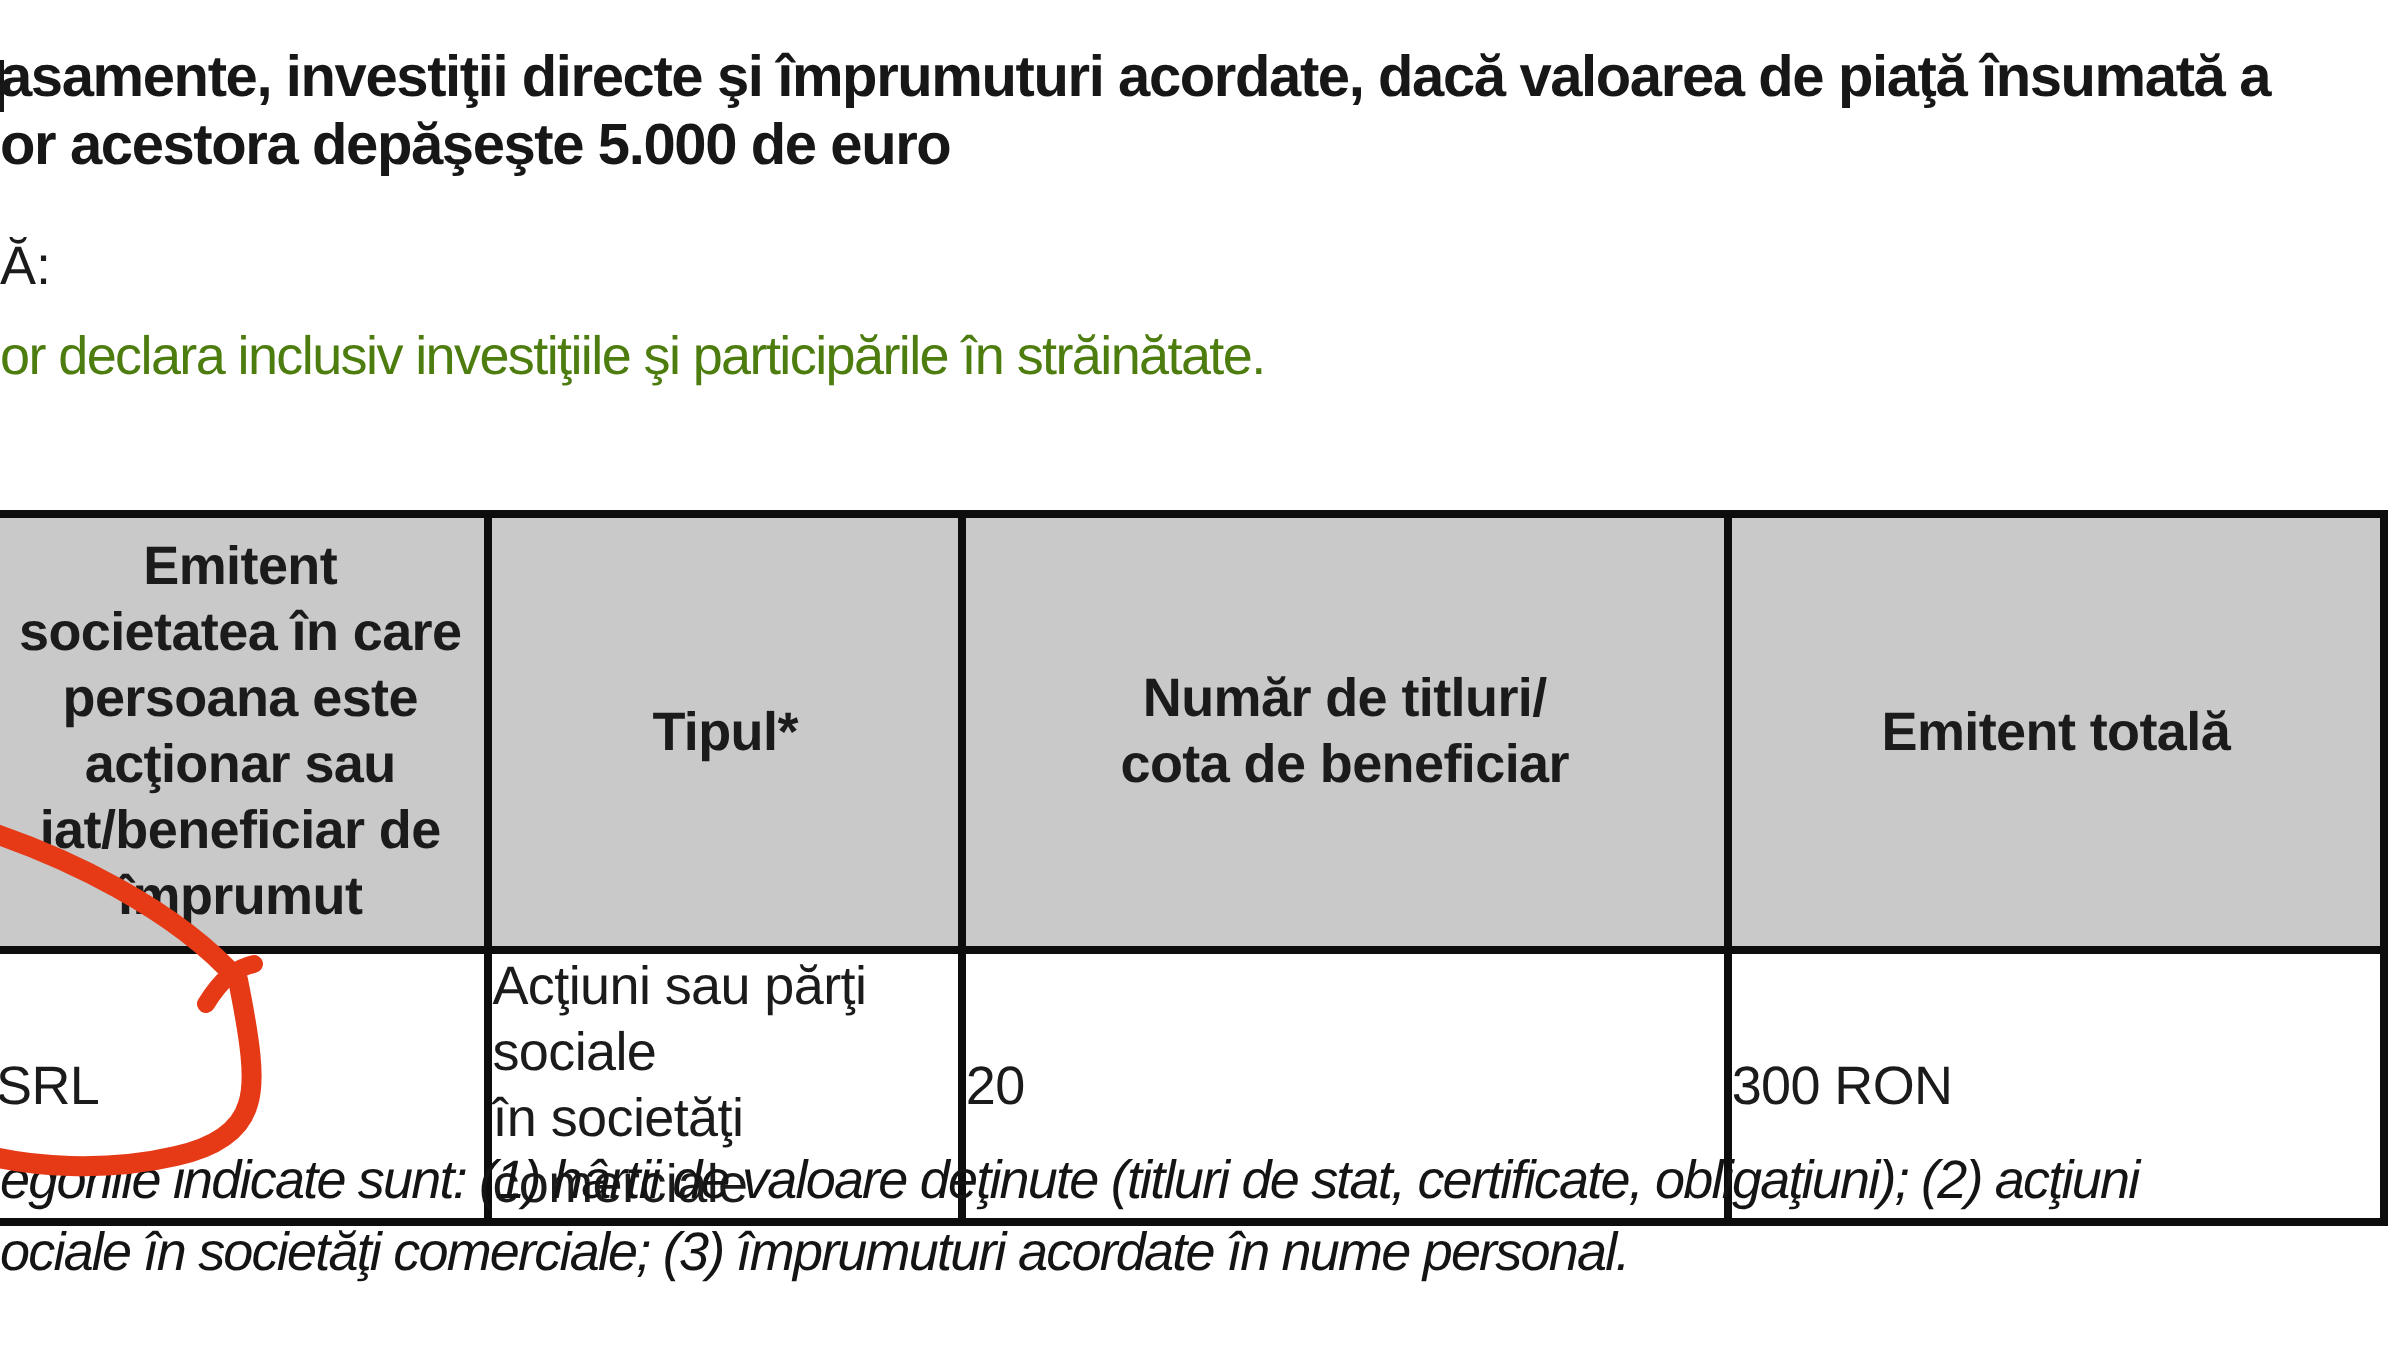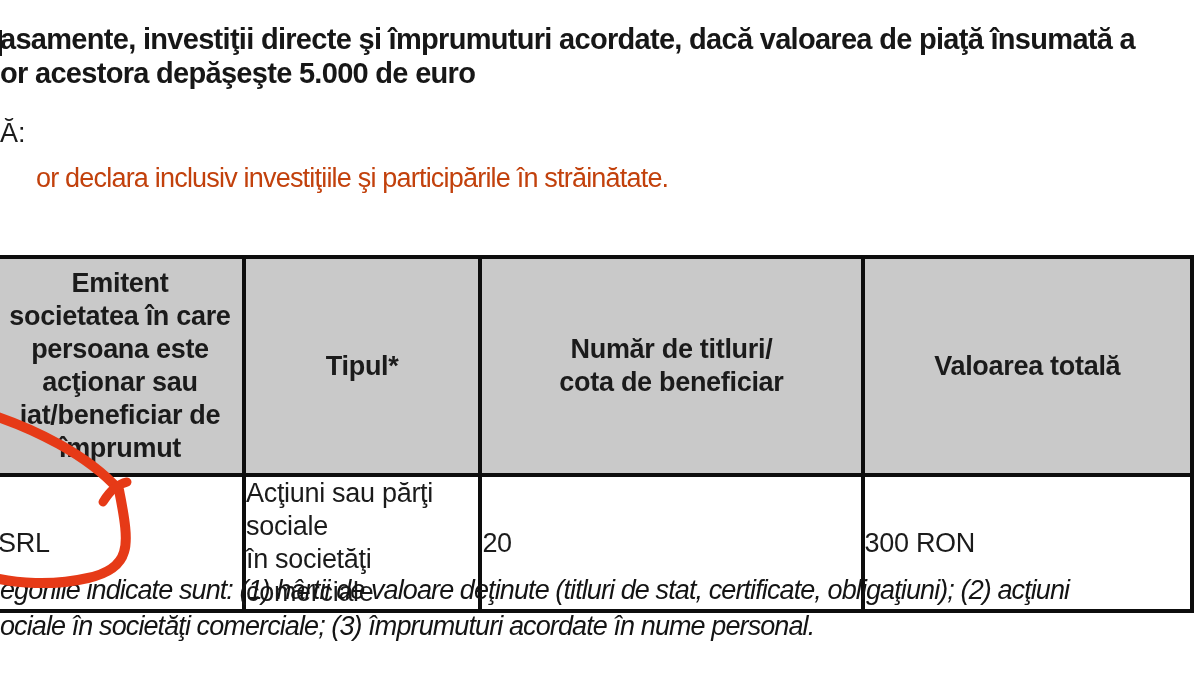--- a/index.html
+++ b/index.html
@@ -20,23 +20,22 @@
   }
   .cut-glyph{ 
     position:absolute;left:-2px;top:30px;width:4px;height:26px;background:#171717;
   }
   .nota-label{
     position:absolute;left:0;top:117px;
     font-size:27px;line-height:32px;color:#1b1b1b;
   }
   .nota-text{
     position:absolute;left:0;top:162px;width:1000px;
-    font-size:27px;line-height:32px;letter-spacing:-0.8px;color:#c2410c;
+    font-size:27px;line-height:32px;letter-spacing:-0.8px;color:#4d7c0f;
     white-space:nowrap;
-    padding-left:36px;
   }
   
   table.decl{
     position:absolute;left:-6px;top:255px;
     border-collapse:collapse;table-layout:fixed;
   }
   table.decl th,table.decl td{
     border:4px solid #0d0d0d;
     font-size:27px;line-height:33px;
     padding:0;
@@ -96,21 +95,21 @@
       <tr>
         <th>Emitent
 societatea în care
 persoana este
 acţionar sau
 iat/beneficiar de
 împrumut</th>
         <th>Tipul*</th>
         <th>Număr de titluri/
 cota de beneficiar</th>
-        <th>Valoarea totală</th>
+        <th>Emitent totală</th>
       </tr>
     </thead>
     <tbody>
       <tr>
         <td class="cell-emitent">SRL</td>
         <td class="cell-tipul">Acţiuni sau părţi sociale
 în societăţi comerciale</td>
         <td class="cell-numar">20</td>
         <td class="cell-valoare">300 RON</td>
       </tr>

